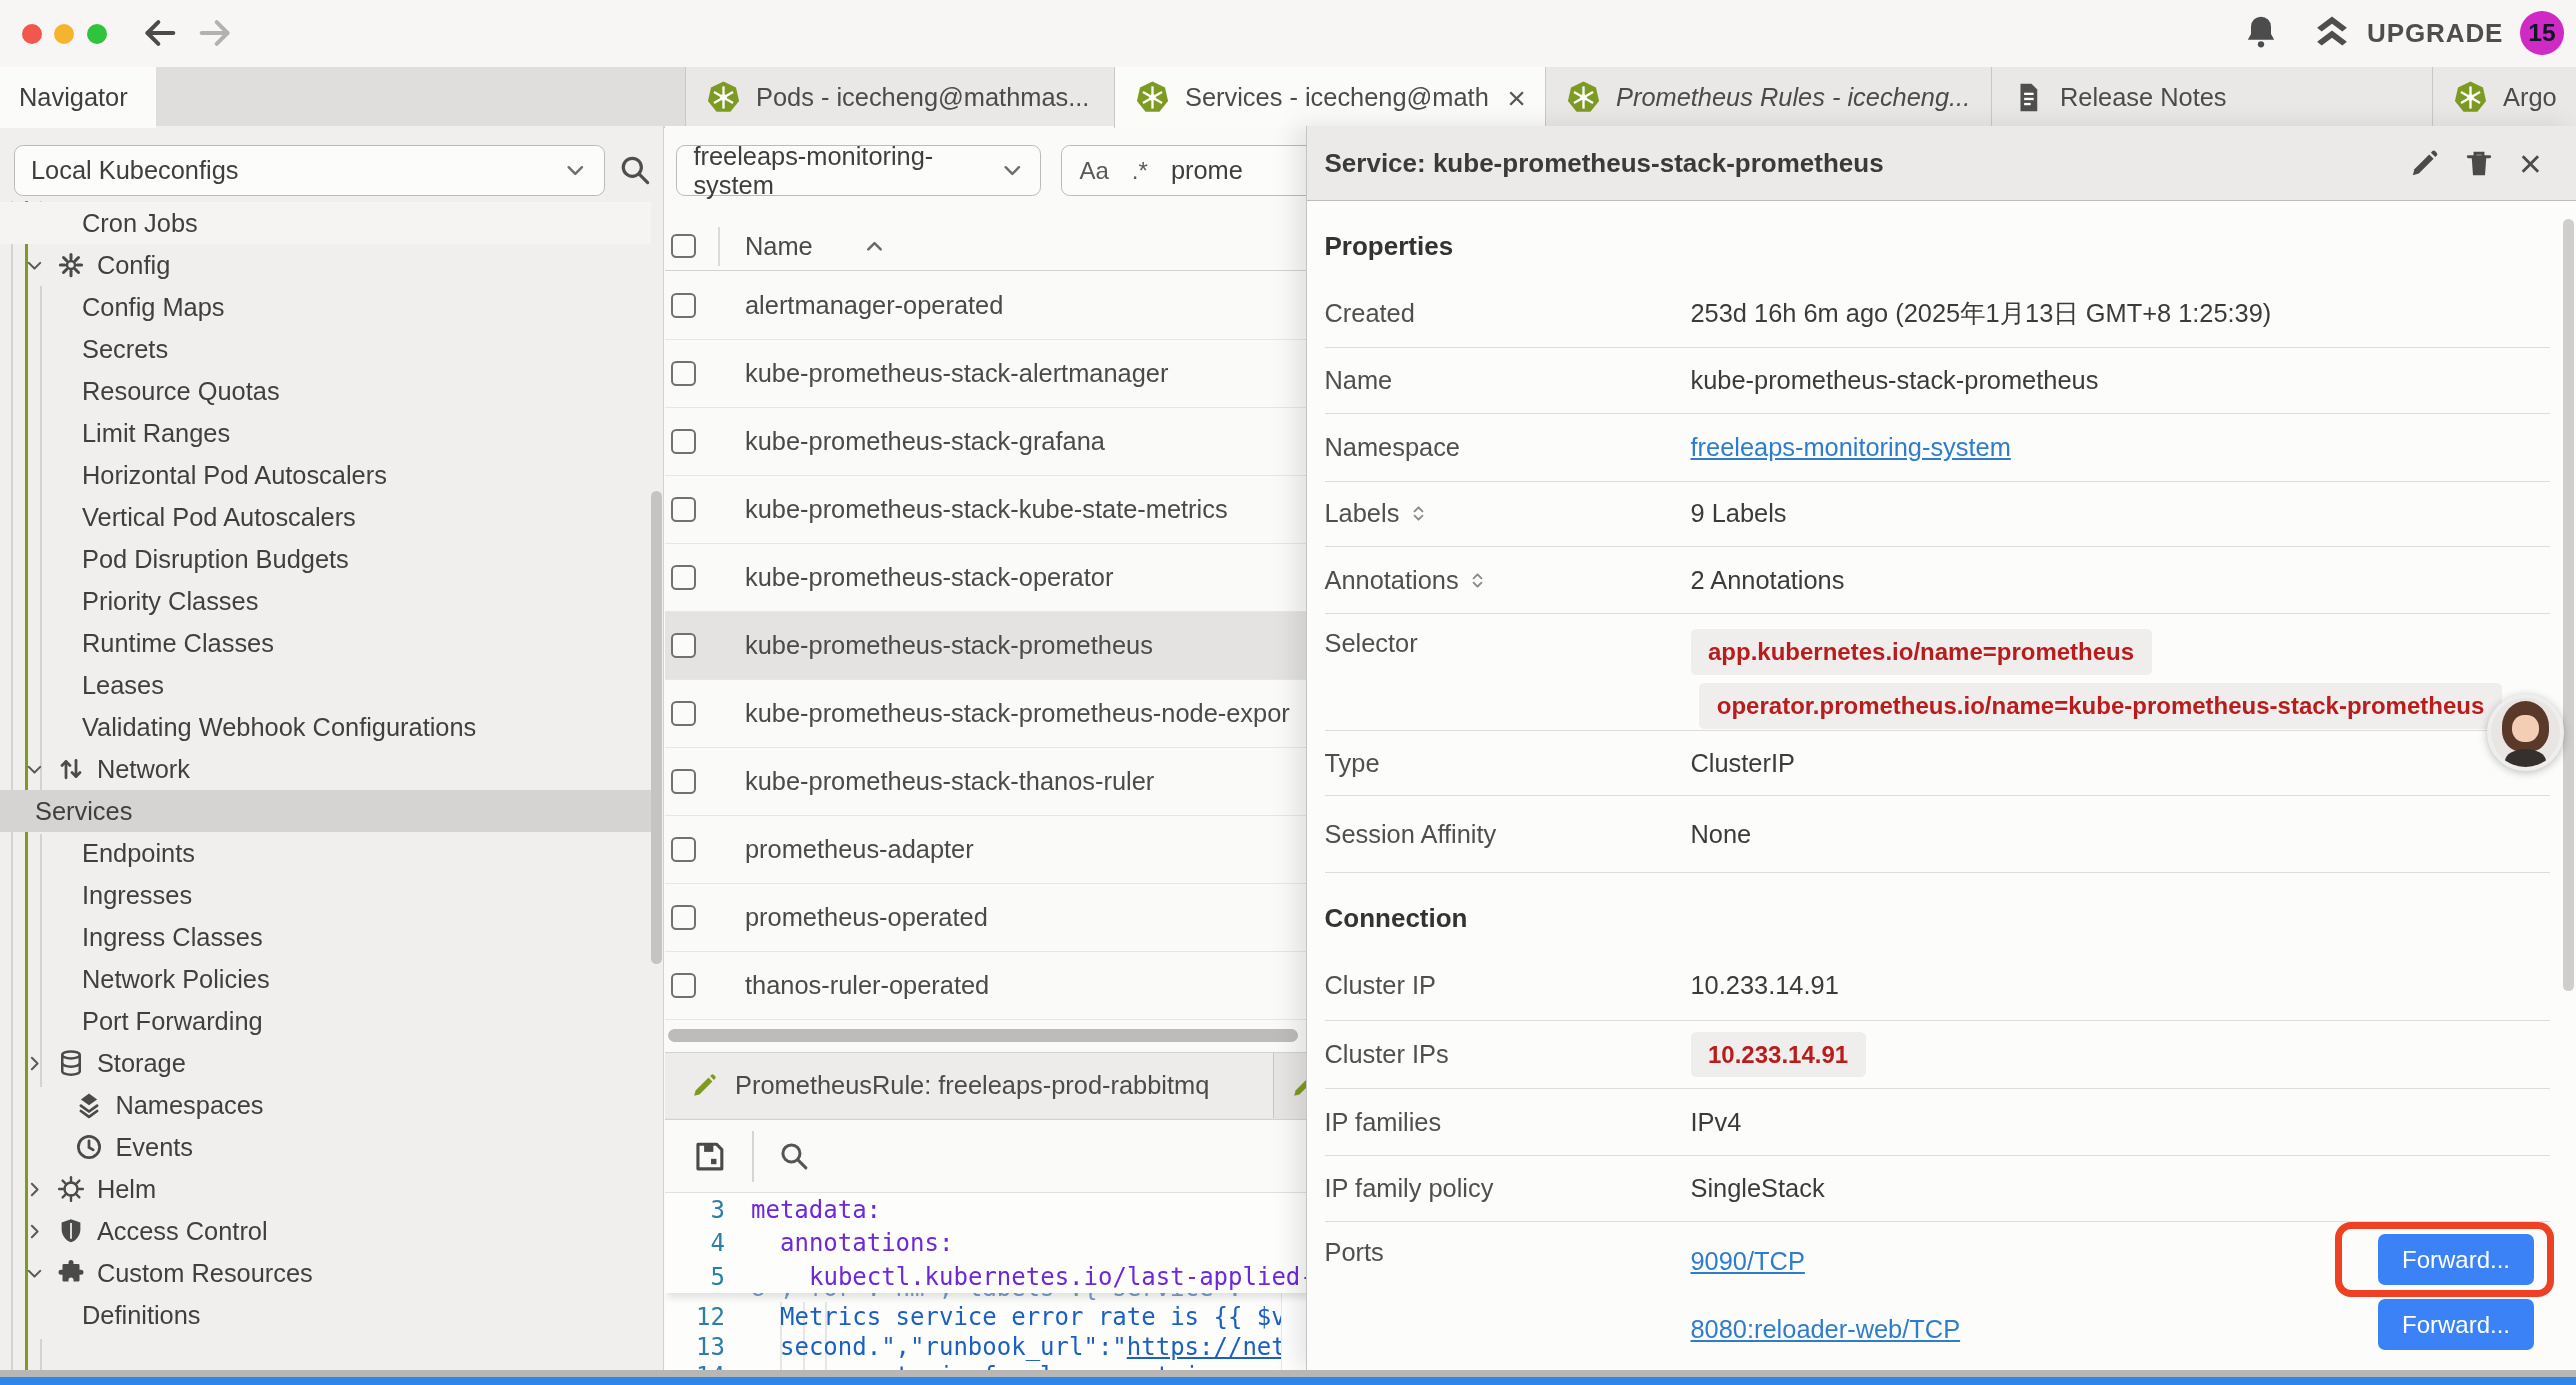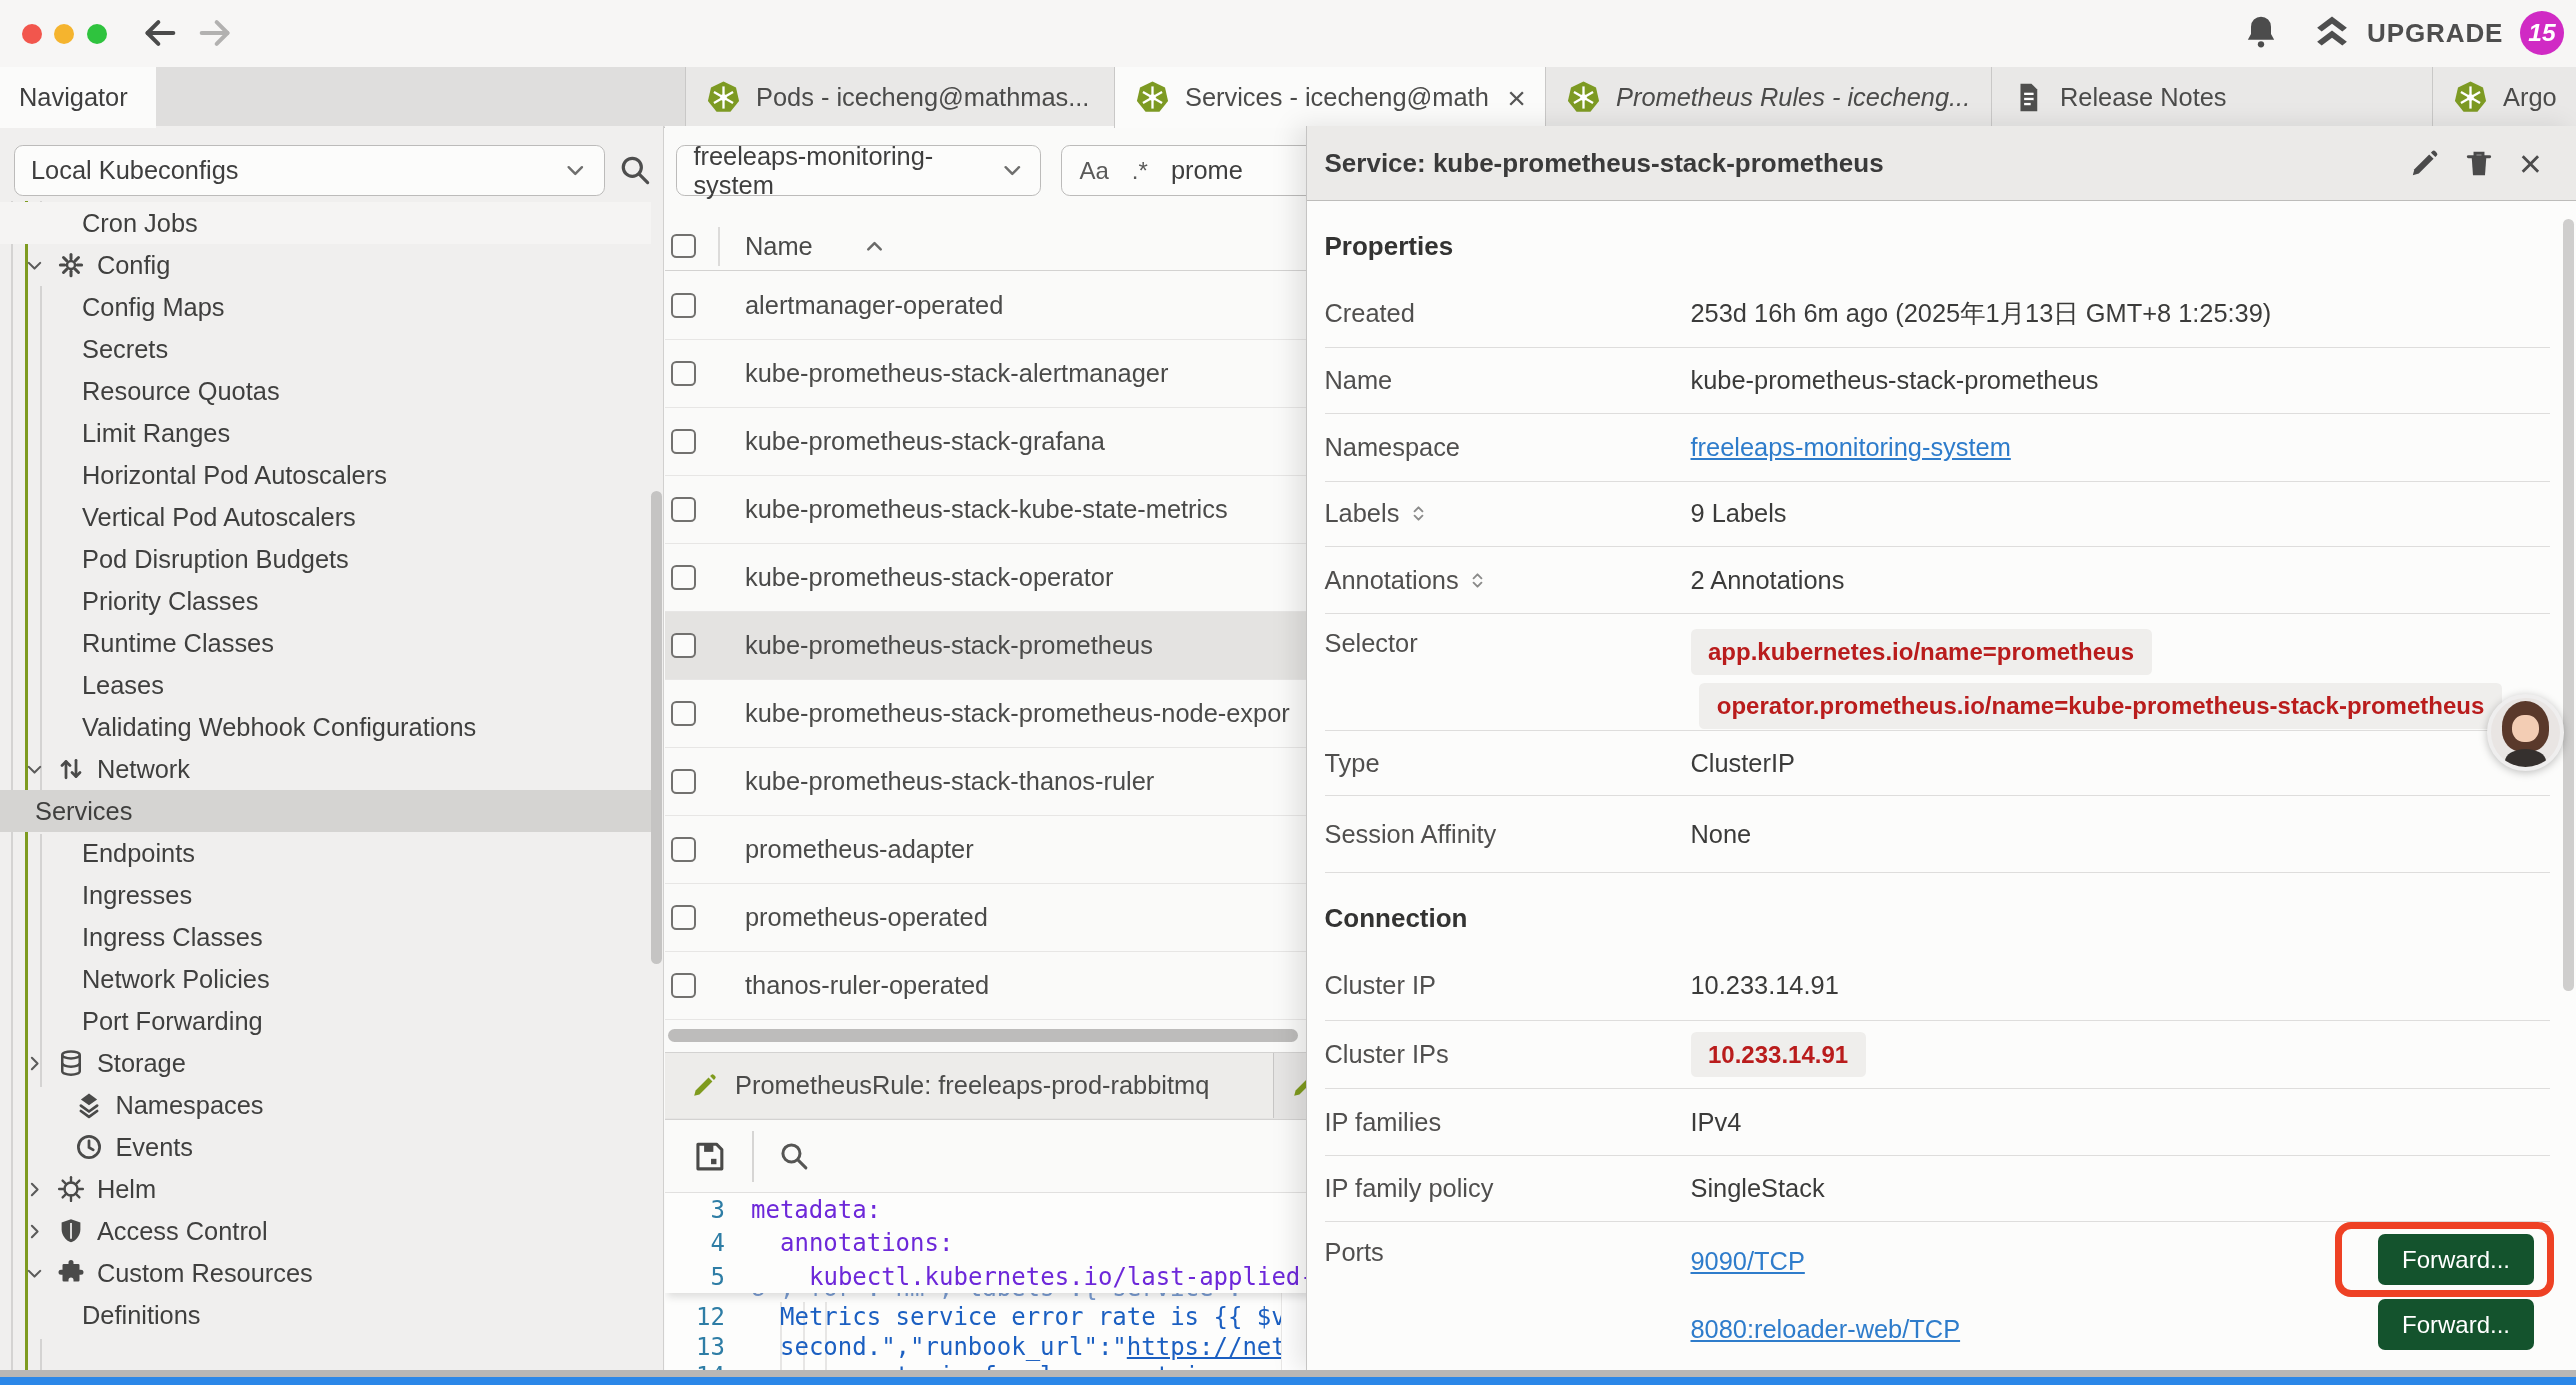--- a/index.html
+++ b/index.html
@@ -9,22 +9,22 @@
   svg.i{display:block;}
   use{pointer-events:none;}
 
   
   .titlebar{left:0;top:0;width:2576px;height:67px;background:#f7f6f5;border-bottom:1.8px solid #d9d8d7;}
   .light{top:24px;width:20px;height:20px;border-radius:50%;}
   .nav-arrow svg{width:40px;height:40px;}
   .bellwrap svg{width:40px;height:40px;color:#4c4c4c;}
   .upgicon svg{width:42px;height:42px;color:#4e4e4e;}
   .upgtext{font-size:26px;font-weight:600;letter-spacing:0.9px;color:#4e4e4e;line-height:67px;}
-  .badge{left:2520px;top:11.4px;width:44px;height:44px;border-radius:50%;background:#d02ac4;color:#ffffff;
-         font-size:24.6px;display:flex;align-items:center;justify-content:center;font-weight:600;font-style:italic;}
+  .badge{left:2520px;top:11.4px;width:44px;height:44px;border-radius:50%;background:#d02ac4;color:#0f172a;
+         font-size:24.6px;display:flex;align-items:center;justify-content:center;font-weight:600;}
 
   
   .tabstrip{left:0;top:67px;width:2576px;height:60px;background:#dfdedd;border-bottom:1.8px solid #c7c6c5;}
   .navtab{left:0;top:67px;width:156px;height:61px;background:#fbfbfa;z-index:2;display:flex;align-items:center;padding-left:19px;box-sizing:border-box;font-size:25.4px;color:#3e3e3e;}
   .tab{top:67px;height:60px;background:#e9e8e7;border-left:1.8px solid #c9c8c7;display:flex;align-items:center;
        padding:0 19px;box-sizing:border-box;gap:14px;overflow:hidden;}
   .tab .ticon{width:37px;height:37px;flex:none;color:#7d9a23;}
   .tab .dicon{width:35px;height:35px;flex:none;color:#4f4f4e;}
   .tab .tlabel{font-size:25.4px;color:#4b4b4a;white-space:nowrap;overflow:hidden;flex:1;}
   .tab.active{background:#fbfbfa;height:61px;z-index:2;}
@@ -105,21 +105,21 @@
   .dclose{position:absolute;left:1212px;top:11.4px;font-size:39px;color:#4c4c4c;line-height:53px;}
   .sechead{position:absolute;left:17.5px;font-size:26px;font-weight:700;color:#333332;}
   .drow{position:absolute;left:17.5px;right:26px;display:flex;align-items:center;border-bottom:1.8px solid #dedddc;box-sizing:border-box;}
   .drow.noline{border-bottom:none;}
   .drow.tall{align-items:flex-start;}
   .dlabel{width:366px;flex:none;font-size:25.4px;color:#504f4e;display:flex;align-items:center;gap:8.8px;}
   .dlabel .sort{width:21px;height:21px;color:#8b8b8a;}
   .dval{font-size:25.4px;color:#3b3b3a;}
   .chip{display:inline-block;background:#efeeec;border-radius:5.3px;padding:8.8px 17.5px;font-size:24px;color:#b91c1c;font-weight:bold;}
   .dlink{color:#2e7ccb;text-decoration:underline;font-size:25.4px;}
-  .fbtn{position:absolute;width:156px;height:51px;background:#14532d;border-radius:7px;color:#fff;font-size:24px;
+  .fbtn{position:absolute;width:156px;height:51px;background:#3b82f6;border-radius:7px;color:#fff;font-size:24px;
         display:flex;align-items:center;justify-content:center;}
   .redring{position:absolute;left:1028px;top:1096px;width:219px;height:75px;border:7px solid #ee4124;border-radius:16px;z-index:6;box-sizing:border-box;}
   .dscroll{position:absolute;left:1256px;top:93px;width:10.5px;height:772px;background:#cfcecd;border-radius:5.3px;}
 
   
   .avatar{left:2487px;top:694px;width:77px;height:77px;border-radius:50%;background:#e9e5e3;border:4.4px solid #efeeee;
           box-shadow:0 1.8px 8.8px rgba(0,0,0,0.25);overflow:hidden;z-index:7;box-sizing:border-box;}
   .avatar .hair{position:absolute;top:4%;left:16%;width:68%;height:74%;background:#5a392b;border-radius:50% 50% 42% 42%;}
   .avatar .face{position:absolute;top:24%;left:31%;width:38%;height:40%;background:#f3cdb4;border-radius:46%;}
   .avatar .shirt{position:absolute;bottom:-10%;left:20%;width:60%;height:36%;background:#35302e;border-radius:50% 50% 0 0;}

